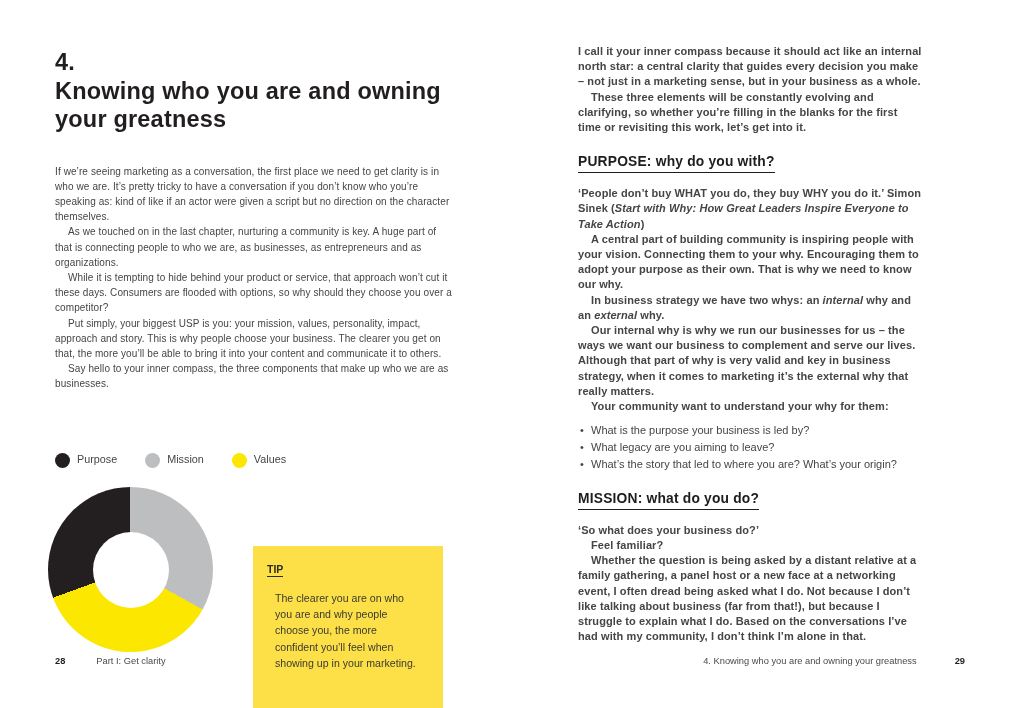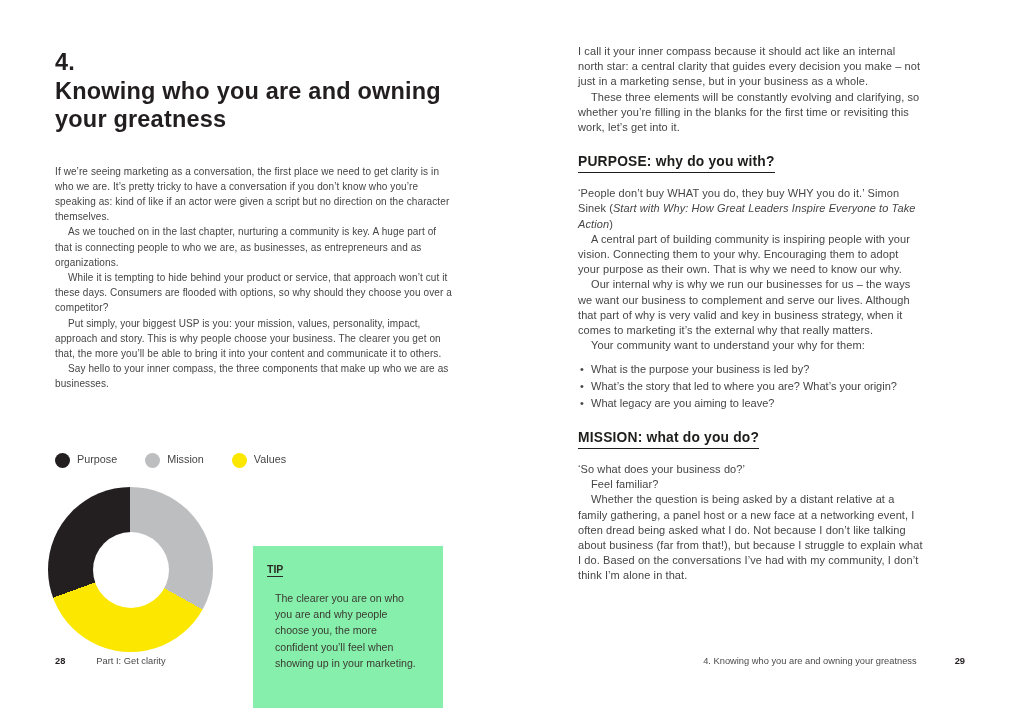--- a/index.html
+++ b/index.html
@@ -50,21 +50,21 @@
   .tip-text{margin:8px;font-size:10.6px;line-height:16.2px;color:#3a3a30;}
   
   .section-heading{
     display:inline-block;
     margin:0;
     font-size:13.8px;font-weight:bold;color:#1d1d1b;letter-spacing:0.2px;
     border-bottom:1.7px solid #1d1d1b;padding-bottom:3px;
   }
   
   .right-col{position:absolute;left:578px;top:44px;width:345px;}
-  .right-col p{margin:0;font-size:11px;line-height:15.2px;letter-spacing:0.1px;}
+  .right-col p{margin:0;font-size:11px;line-height:15.2px;letter-spacing:0.1px;font-weight:bold;}
   .right-col p.indent{text-indent:13px;}
   .heading-wrap{margin:17px 0 13px 0;}
   .bullets{margin:9px 0 0 0;padding:0;list-style:none;}
   .bullets li{
     position:relative;margin:0 0 1.5px 0;padding-left:13px;
     font-size:11px;line-height:15.2px;
   }
   .bullets li::before{
     content:"\2022";position:absolute;left:2px;top:0;color:#454545;
   }
@@ -112,21 +112,21 @@
     <div class="legend-item">
       <span class="legend-dot" style="background-color: rgb(251, 231, 0);"></span>
       <span class="legend-label">Values</span>
     </div>
   </div>
 
   <div class="donut" style="background: conic-gradient(rgb(189, 190, 192) 0deg, rgb(189, 190, 192) 119deg, rgb(251, 231, 0) 119deg, rgb(251, 231, 0) 250deg, rgb(35, 31, 32) 250deg, rgb(35, 31, 32) 360deg);">
     <div class="donut-hole"></div>
   </div>
 
-  <div class="tip-box" style="background-color: #86efac;">
+  <div class="tip-box" style="background-color: #fde047;">
     <span class="tip-label">TIP</span>
     <p class="tip-text">The clearer you are on who you are and why people choose you, the more confident you’ll feel when showing up in your marketing.</p>
   </div>
 
   <div class="footer-left">
     <span class="page-num">28</span>
     <span>Part I: Get clarity</span>
   </div>
 
   <div class="right-col">
@@ -134,28 +134,29 @@
     <p class="indent">These three elements will be constantly evolving and clarifying, so whether you’re filling in the blanks for the first time or revisiting this work, let’s get into it.</p>
 
     <div class="heading-wrap">
       <h2 class="section-heading">PURPOSE: why do you with?</h2>
     </div>
 
     <p><span>‘People don’t buy WHAT you do, they buy WHY you do it.’ Simon Sinek (</span><span class="it">Start with Why: How Great Leaders Inspire Everyone to Take Action</span><span>)</span></p>
 
     <p class="indent">A central part of building community is inspiring people with your vision. Connecting them to your why. Encouraging them to adopt your purpose as their own. That is why we need to know our why.</p>
 
+    <p class="indent"><span>In business strategy we have two whys: an </span><span class="it">internal</span><span> why and an </span><span class="it">external</span><span> why.</span></p>
 
     <p class="indent">Our internal why is why we run our businesses for us – the ways we want our business to complement and serve our lives. Although that part of why is very valid and key in business strategy, when it comes to marketing it’s the external why that really matters.</p>
     <p class="indent">Your community want to understand your why for them:</p>
 
     <ul class="bullets">
       <li>What is the purpose your business is led by?</li>
+      <li>What legacy are you aiming to leave?</li>
       <li>What’s the story that led to where you are? What’s your origin?</li>
-      <li>What legacy are you aiming to leave?</li>
     </ul>
 
     <div class="heading-wrap">
       <h2 class="section-heading">MISSION: what do you do?</h2>
     </div>
 
     <p>‘So what does your business do?’</p>
     <p class="indent">Feel familiar?</p>
     <p class="indent">Whether the question is being asked by a distant relative at a family gathering, a panel host or a new face at a networking event, I often dread being asked what I do. Not because I don’t like talking about business (far from that!), but because I struggle to explain what I do. Based on the conversations I’ve had with my community, I don’t think I’m alone in that.</p>
   </div>

